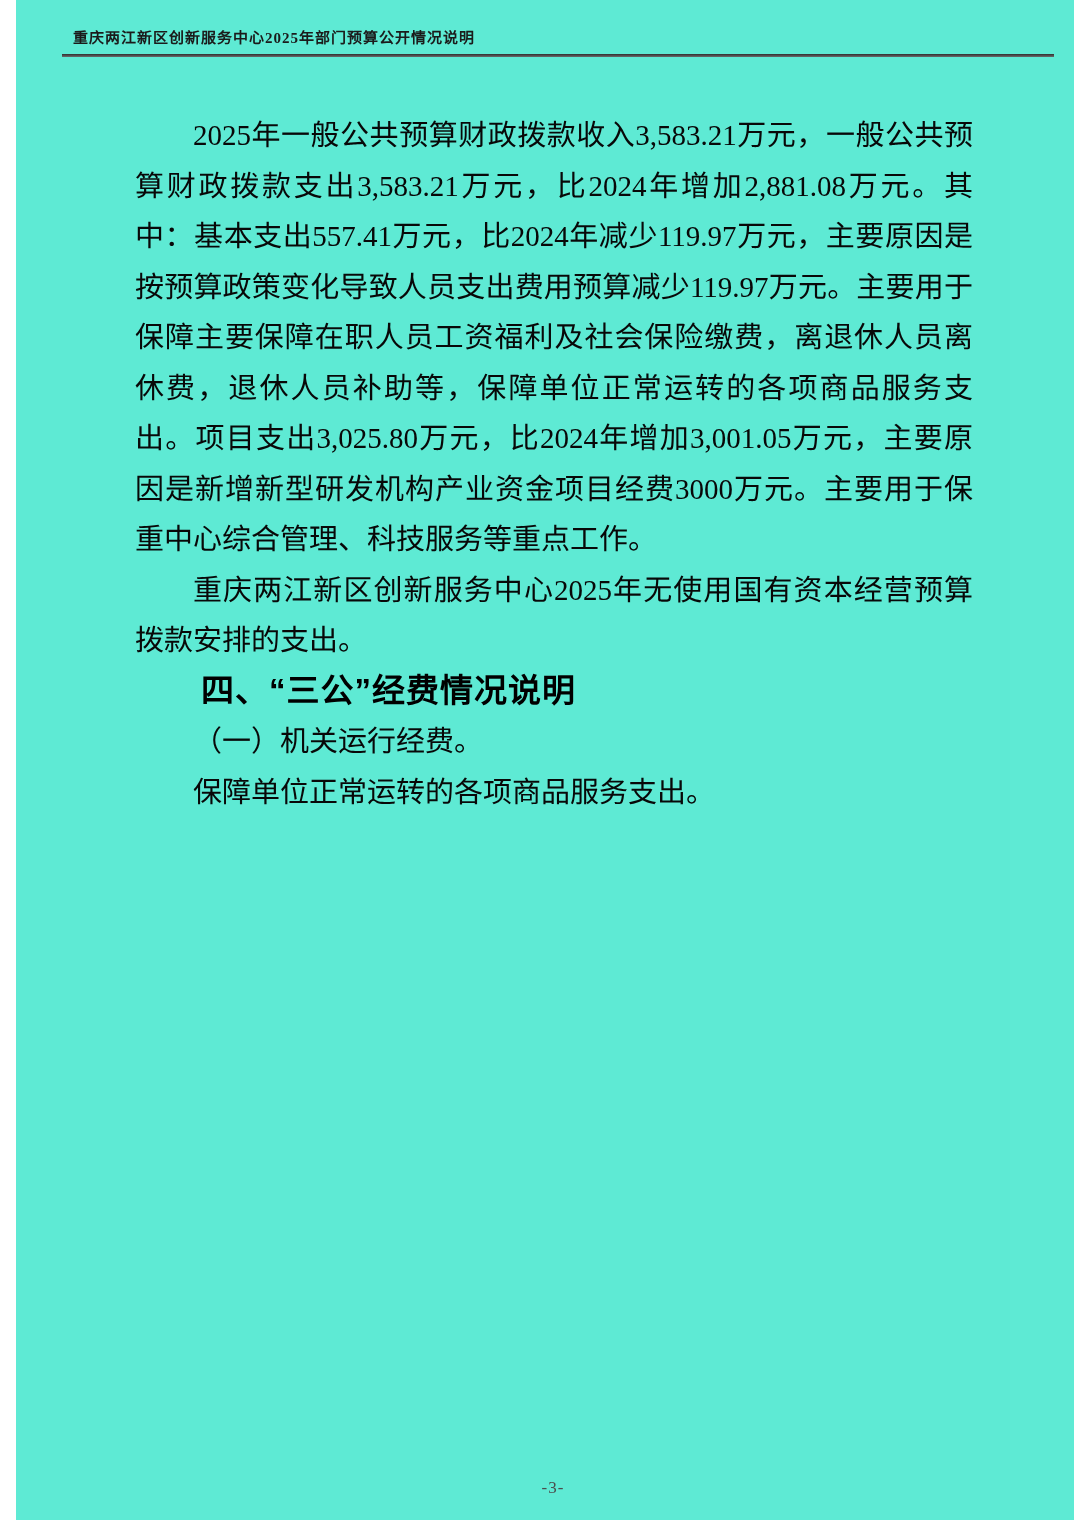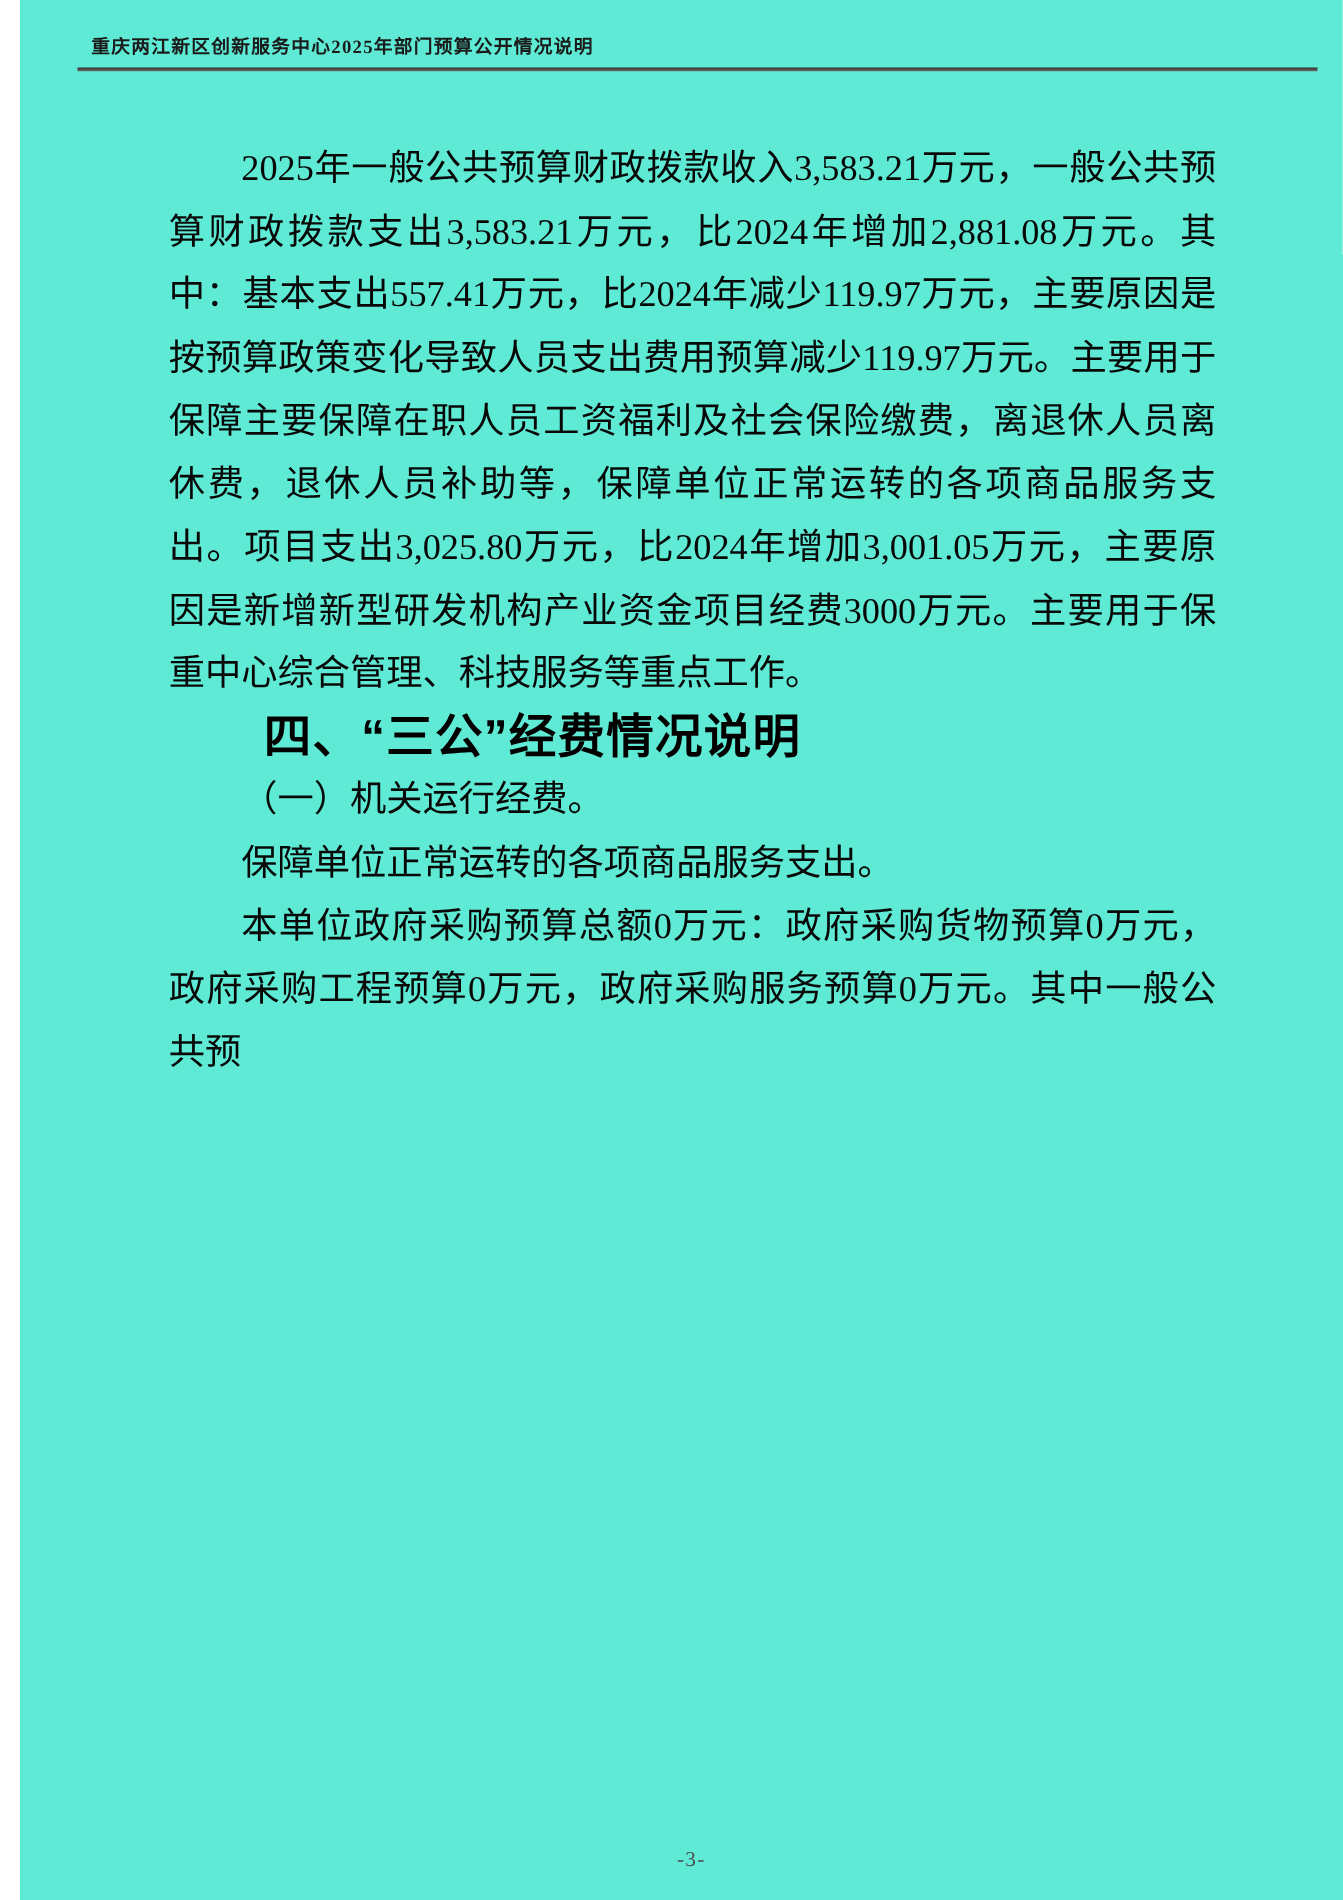--- a/index.html
+++ b/index.html
@@ -52,21 +52,21 @@
   .para {
     text-indent: 2em;
     margin: 0;
     font-weight: 400;
   }
   .heading {
     text-indent: 2em;
     margin: 0;
     font-family: "Liberation Sans", "DejaVu Sans", sans-serif;
     font-weight: 700;
-    font-size: 38px;
+    font-size: 33px;
     letter-spacing: 1px;
     color: #000000;
   }
   .subheading {
     text-indent: 2em;
     margin: 0;
     font-weight: 500;
   }
   
   .doc-footer {
@@ -85,21 +85,21 @@
 
 <div class="page">
 
   <div class="doc-header">
     <div class="doc-header-title">重庆两江新区创新服务中心2025年部门预算公开情况说明</div>
     <div class="doc-header-rule"></div>
   </div>
 
   <div class="doc-body">
     <p class="para">2025年一般公共预算财政拨款收入3,583.21万元，一般公共预算财政拨款支出3,583.21万元，比2024年增加2,881.08万元。其中：基本支出557.41万元，比2024年减少119.97万元，主要原因是按预算政策变化导致人员支出费用预算减少119.97万元。主要用于保障主要保障在职人员工资福利及社会保险缴费，离退休人员离休费，退休人员补助等，保障单位正常运转的各项商品服务支出。项目支出3,025.80万元，比2024年增加3,001.05万元，主要原因是新增新型研发机构产业资金项目经费3000万元。主要用于保重中心综合管理、科技服务等重点工作。</p>
+    <p class="para">重庆两江新区创新服务中心2025年无使用国有资本经营预算拨款安排的支出。</p>
     <p class="heading">四、“三公”经费情况说明</p>
     <p class="subheading">（一）机关运行经费。</p>
     <p class="para">保障单位正常运转的各项商品服务支出。</p>
-    <p class="para">本单位政府采购预算总额0万元：政府采购货物预算0万元，政府采购工程预算0万元，政府采购服务预算0万元。其中一般公共预</p>
   </div>
 
   <div class="doc-footer">-3-</div>
 
 </div>
 
 </body></html>

